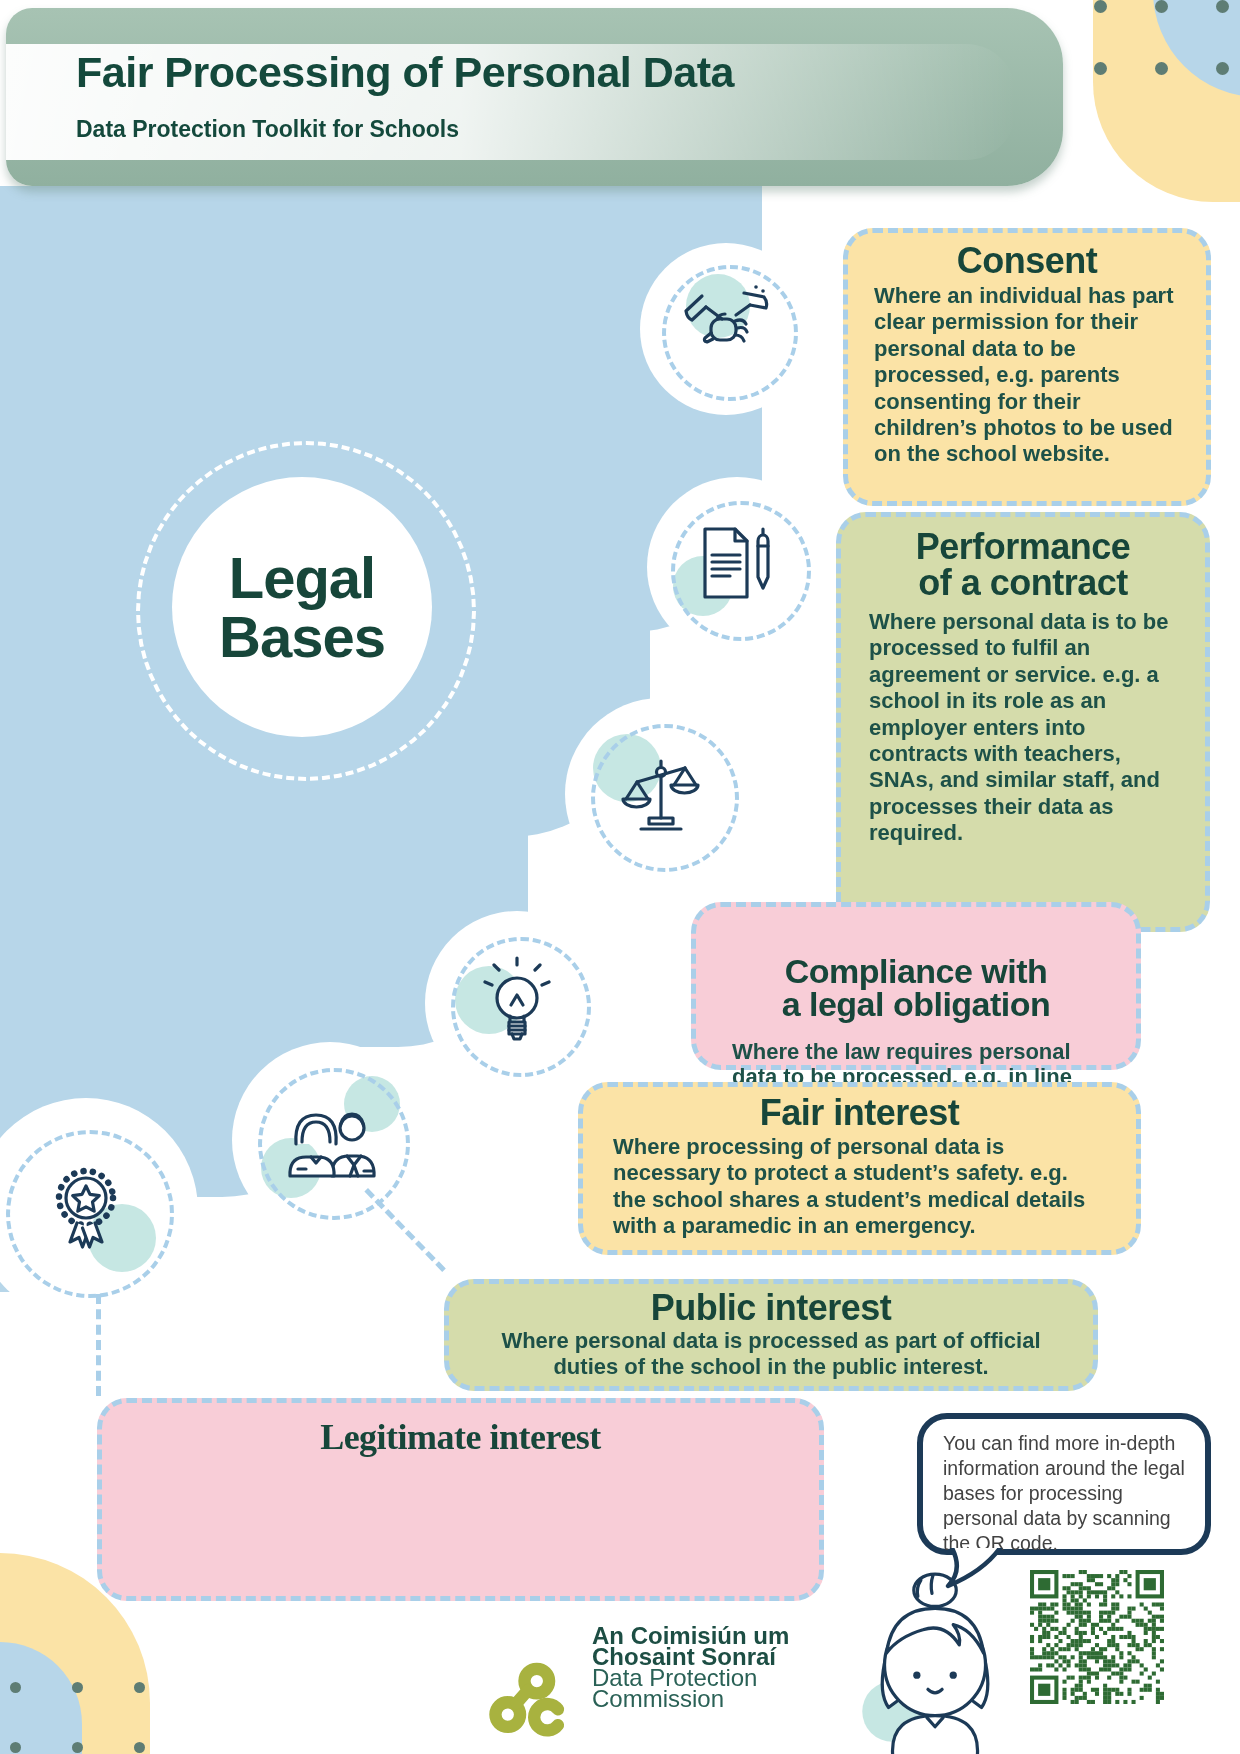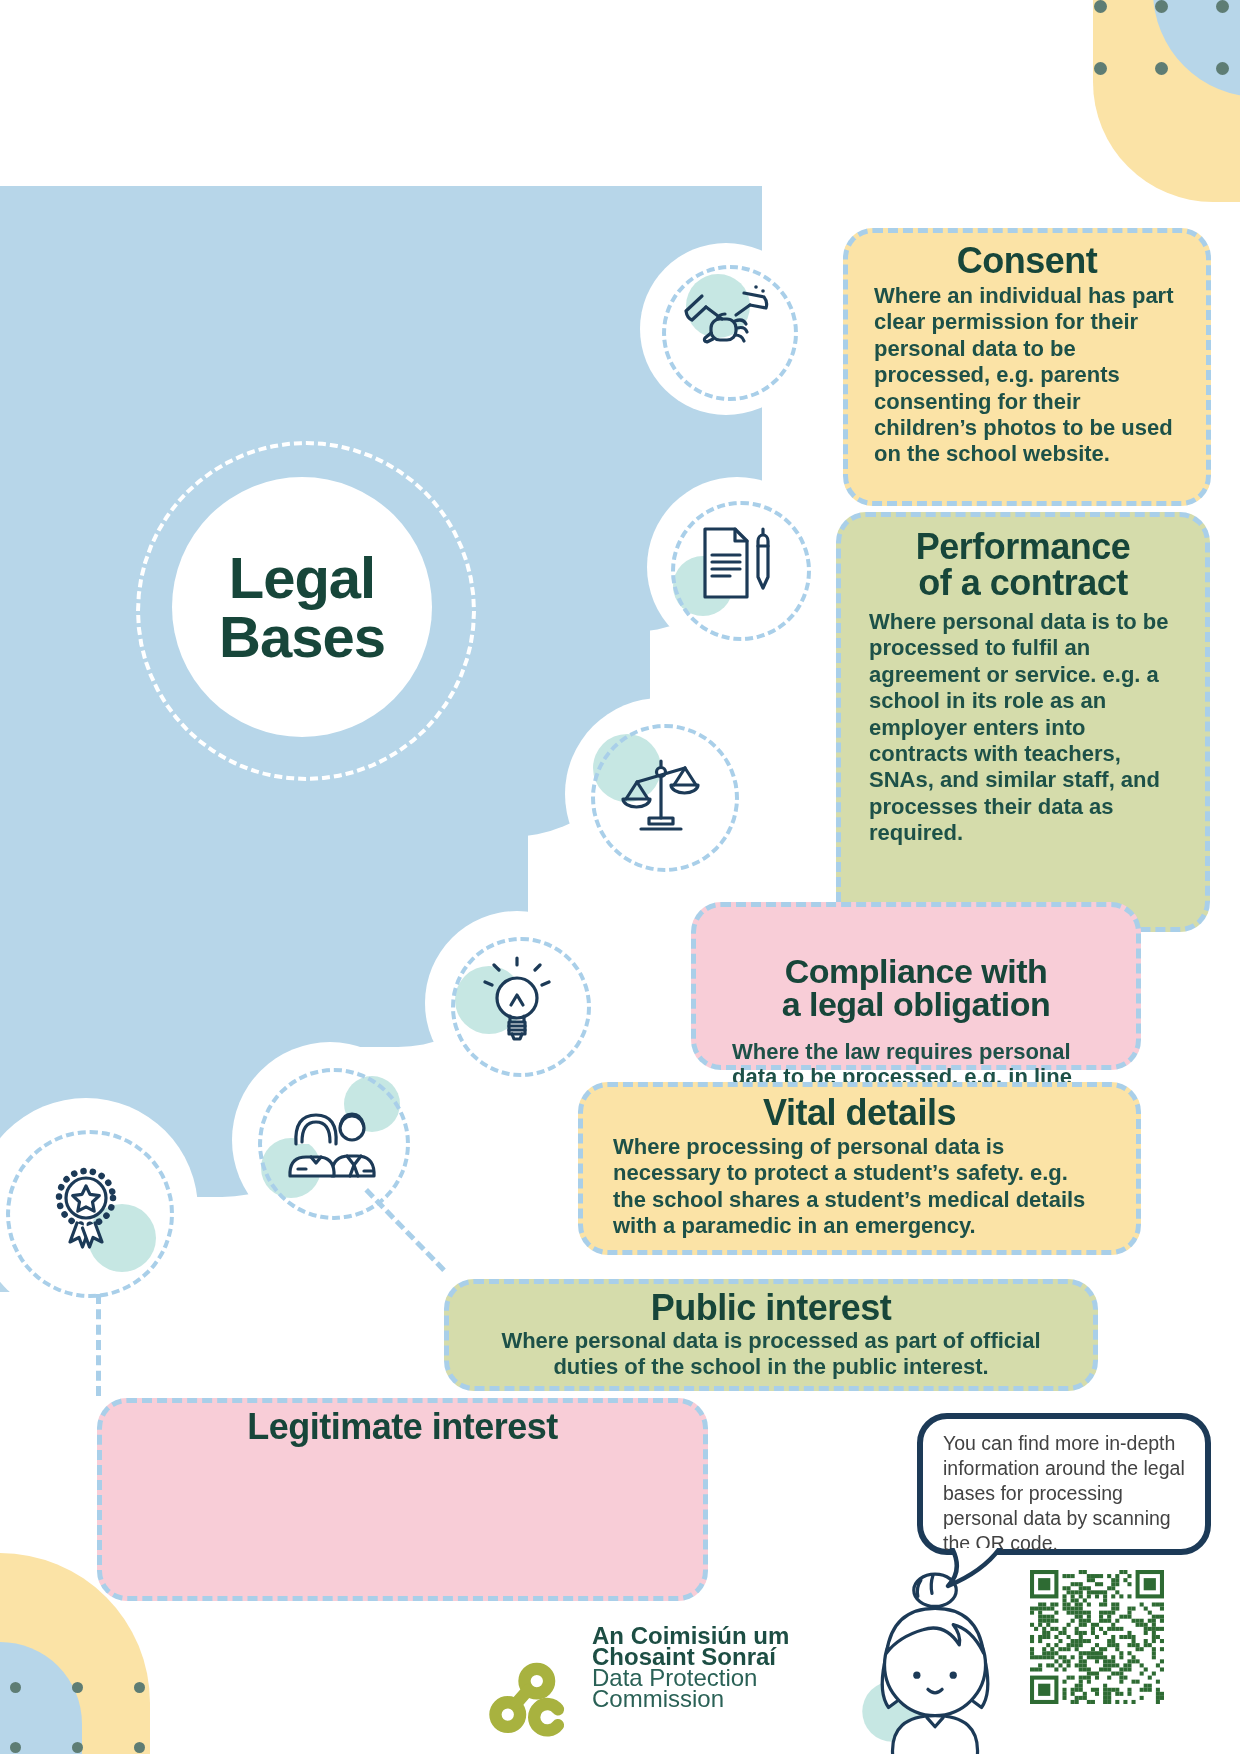--- a/index.html
+++ b/index.html
@@ -100,20 +100,25 @@
 
   <div class="dec-bl-yellow"></div>
   <div class="dec-bl-blue"></div>
   <div class="dot dot-sm" style="left:9.5px;top:1681.5px;"></div>
   <div class="dot dot-sm" style="left:71.5px;top:1681.5px;"></div>
   <div class="dot dot-sm" style="left:133.5px;top:1681.5px;"></div>
   <div class="dot dot-sm" style="left:9.5px;top:1741.5px;"></div>
   <div class="dot dot-sm" style="left:71.5px;top:1741.5px;"></div>
   <div class="dot dot-sm" style="left:133.5px;top:1741.5px;"></div>
 
+  <div class="header-band">
+    <div class="header-inner"></div>
+    <div class="header-title">Fair Processing of Personal Data</div>
+    <div class="header-subtitle">Data Protection Toolkit for Schools</div>
+  </div>
 
   <div class="hub-ring"></div>
   <div class="hub-circle">
     <div>Legal</div>
     <div>Bases</div>
   </div>
 
   <div class="medal" style="left:640px;top:243px;width:172px;height:172px;"></div>
   <div class="teal" style="left:686px;top:274px;width:64px;height:64px;"></div>
   <div class="dashring" style="left:662px;top:265px;width:128px;height:128px;"></div>
@@ -237,30 +242,30 @@
     <p class="box-body" style="margin-top:8px;">Where personal data is to be processed to fulfil an agreement or service. e.g. a school in its role as an employer enters into contracts with teachers, SNAs, and similar staff, and processes their data as required.</p>
   </div>
 
   <div class="lb-box" style="left: 691px; top: 902px; width: 450px; height: 168px; padding: 8px 36px; background: rgb(248, 205, 215);">
     <p class="box-title" style="font-size:34px;line-height:.97;margin-top:40px;">Compliance with
 a legal obligation</p>
     <p class="box-body" style="margin-top:18px;line-height:1.15;">Where the law requires personal data to be processed, e.g. in line with the Education Act 1998.</p>
   </div>
 
   <div class="lb-box" style="left: 578px; top: 1082px; width: 563px; height: 173px; padding: 8px 30px; background: rgb(251, 227, 166);">
-    <p class="box-title">Vital details</p>
+    <p class="box-title">Fair interest</p>
     <p class="box-body" style="margin-top:3px;">Where processing of personal data is necessary to protect a student’s safety. e.g. the school shares a student’s medical details with a paramedic in an emergency.</p>
   </div>
 
   <div class="lb-box" style="left: 444px; top: 1279px; width: 654px; height: 112px; padding: 6px 40px; background: rgb(213, 220, 171);">
     <p class="box-title">Public interest</p>
     <p class="box-body" style="margin-top:2px;text-align:center;">Where personal data is processed as part of official duties of the school in the public interest.</p>
   </div>
 
-  <div class="lb-box" style="left: 97px; top: 1398px; width: 611px; height: 203px; padding: 6px 26px; background: rgb(248, 205, 215);">
+  <div class="lb-box" style="left: 97px; top: 1398px; width: 727px; height: 203px; padding: 16px 26px; background: rgb(248, 205, 215); font-family: Liberation Serif, serif;">
     <p class="box-title">Legitimate interest</p>
   </div>
 
   <div class="bubble">
     <p>You can find more in-depth information around the legal bases for processing personal data by scanning the QR code.</p>
   </div>
   <div class="bubble-tail">
     <svg width="64" height="42" viewBox="0 0 64 42">
       <path d="M8 0 L56 0 C46 14 28 28 4 38 C16 26 14 12 8 0 Z" fill="#ffffff"></path>
       <path d="M56 0 C46 14 28 28 4 38 C16 26 14 12 8 0" fill="none" stroke="#1c3a57" stroke-width="4.5" stroke-linecap="round" stroke-linejoin="round"></path>

